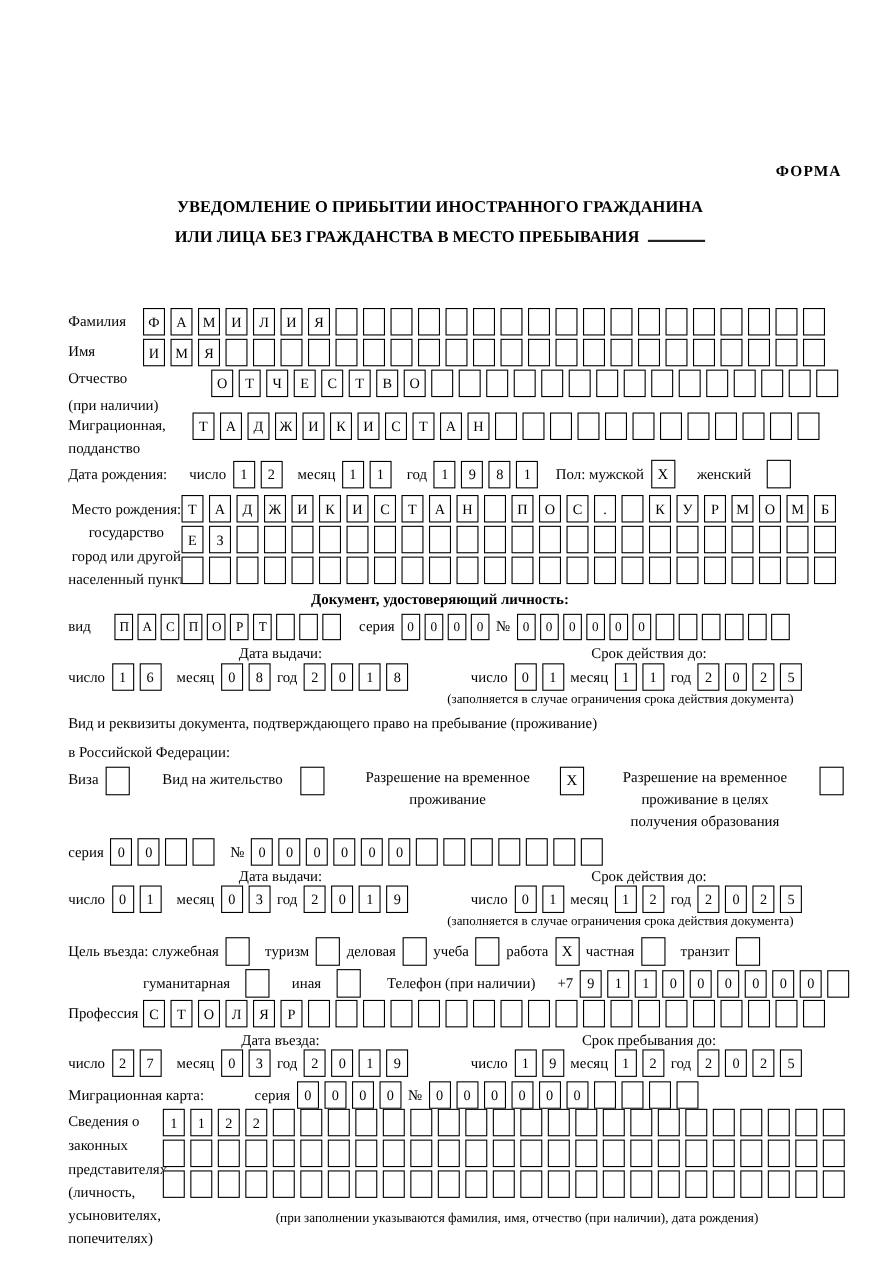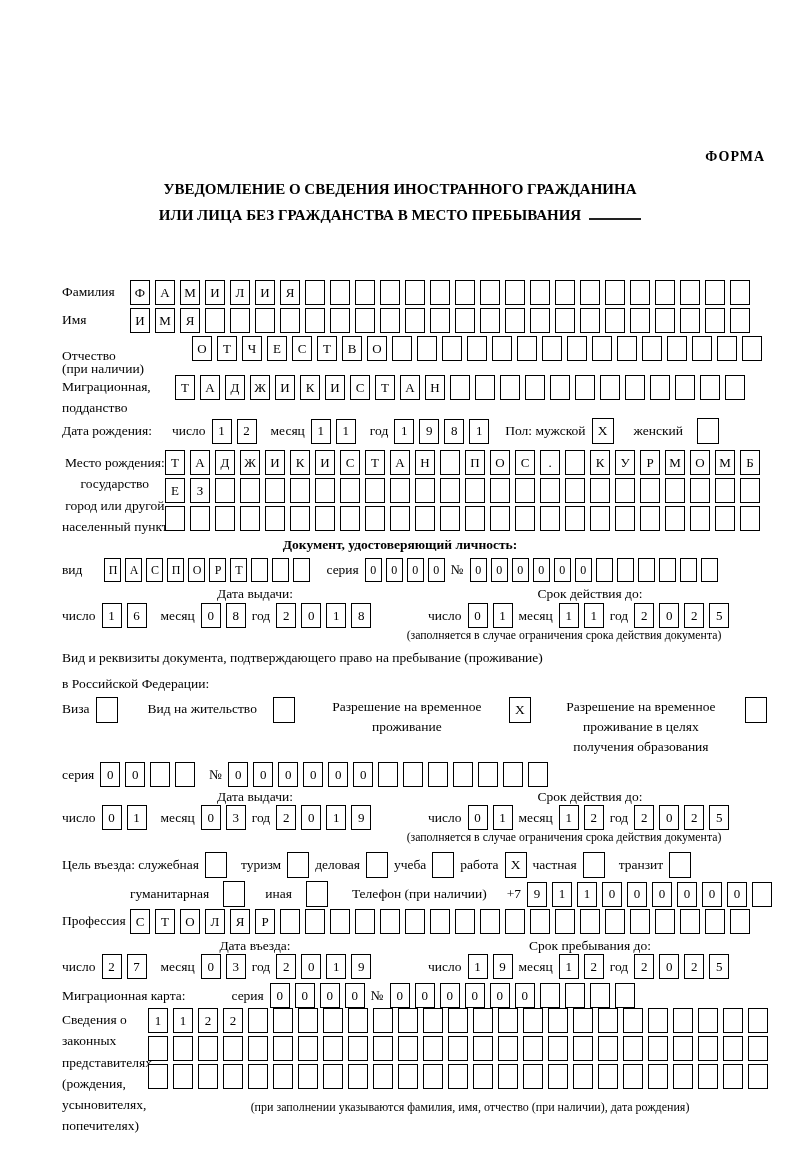--- a/index.html
+++ b/index.html
@@ -34,21 +34,21 @@
   .ml8{margin-left:8px;} .ml10{margin-left:10px;} .ml14{margin-left:14px;} .ml18{margin-left:18px;} .ml24{margin-left:24px;} .ml40{margin-left:40px;}
 </style>
 </head>
 <body>
 
 <div class="page">
 
 
   <div class="abs b right" style="left:600px;top:149px;width:165px;font-size:14px;letter-spacing:1px;">ФОРМА</div>
 
-  <div class="abs b center" style="left:40px;top:181px;width:720px;font-size:15px;">УВЕДОМЛЕНИЕ О СВЕДЕНИЯ ИНОСТРАННОГО ГРАЖДАНИНА</div>
+  <div class="abs b center" style="left:40px;top:181px;width:720px;font-size:15px;">УВЕДОМЛЕНИЕ О ПРИБЫТИИ ИНОСТРАННОГО ГРАЖДАНИНА</div>
   <div class="abs b center" style="left:40px;top:204px;width:720px;font-size:15px;">
     <span>ИЛИ ЛИЦА БЕЗ ГРАЖДАНСТВА В МЕСТО ПРЕБЫВАНИЯ</span><span class="blankline"></span>
   </div>
 
 
   <div class="abs lbl" style="left:62px;top:284px;">Фамилия</div>
   <div class="abs cells" style="left:130px;top:280px;">
       <span class="cell">Ф</span>
       <span class="cell">А</span>
       <span class="cell">М</span>
@@ -98,21 +98,21 @@
       <span class="cell"></span>
       <span class="cell"></span>
       <span class="cell"></span>
       <span class="cell"></span>
       <span class="cell"></span>
       <span class="cell"></span>
       <span class="cell"></span>
       <span class="cell"></span>
     </div>
 
-  <div class="abs lbl" style="left:62px;top:348px;">Отчество</div>
+  <div class="abs lbl" style="left:62px;top:336px;">Отчество</div>
   <div class="abs lbl" style="left:62px;top:361px;">(при наличии)</div>
   <div class="abs cells" style="left:192px;top:336px;">
       <span class="cell">О</span>
       <span class="cell">Т</span>
       <span class="cell">Ч</span>
       <span class="cell">Е</span>
       <span class="cell">С</span>
       <span class="cell">Т</span>
       <span class="cell">В</span>
       <span class="cell">О</span>
@@ -574,21 +574,21 @@
         <span class="cell"></span>
         <span class="cell"></span>
         <span class="cell"></span>
       </span>
   </div>
 
   <div class="abs label-lines" style="left:62px;top:1009px;">
     <div>Сведения о</div>
     <div>законных</div>
     <div>представителях</div>
-    <div>(рождения,</div>
+    <div>(личность,</div>
     <div>усыновителях,</div>
     <div>попечителях)</div>
   </div>
   <div class="abs cells" style="left:148px;top:1008px;">
       <span class="cell">1</span>
       <span class="cell">1</span>
       <span class="cell">2</span>
       <span class="cell">2</span>
       <span class="cell"></span>
       <span class="cell"></span>

